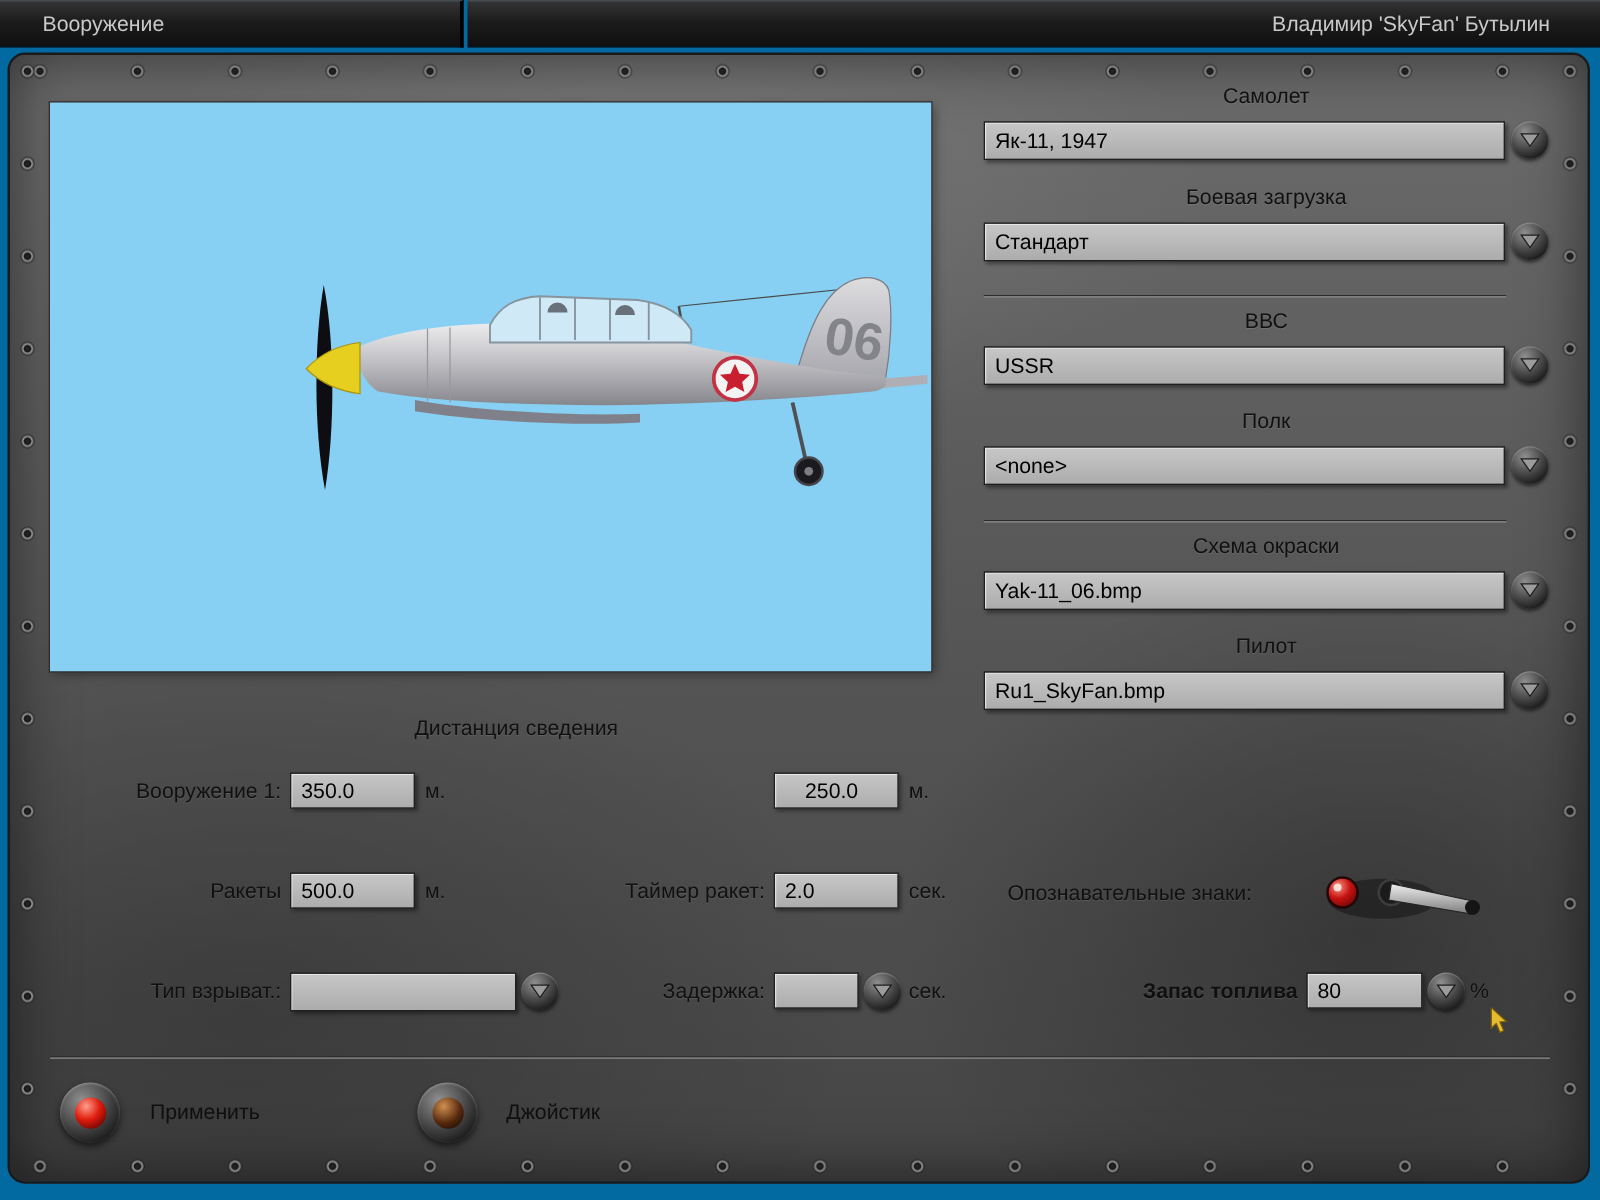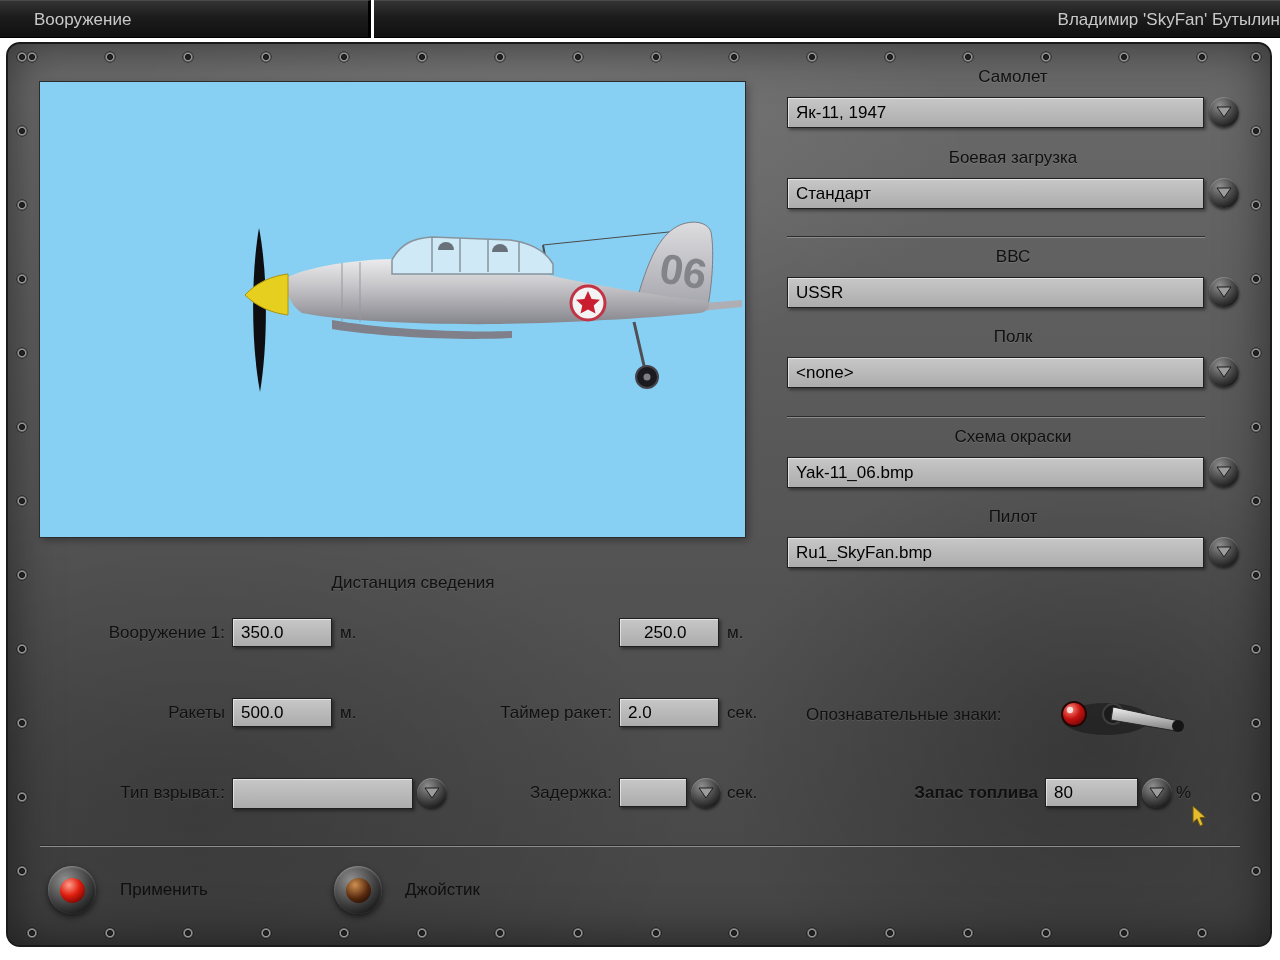--- a/index.html
+++ b/index.html
@@ -1,29 +1,29 @@
 <!DOCTYPE html>
 <html><head>
 <meta charset="utf-8">
 <style>
   html,body{margin:0;padding:0;background:#000;}
   #root{
     position:relative;width:1280px;height:960px;overflow:hidden;
-    font-family:"Liberation Sans",sans-serif;background:#ffffff;
+    font-family:"Liberation Sans",sans-serif;background:#0369a1;
     -webkit-font-smoothing:antialiased;
   }
   
   .hdr{
     position:absolute;top:0;height:38px;
     background:linear-gradient(180deg,#343434 0%,#1c1c1c 45%,#101010 100%);
     border-top:1px solid #4a4a4a;border-bottom:1px solid #000;
     color:#c9c9c9;font-size:17px;line-height:37px;box-sizing:border-box;
   }
   .hdr-left{left:0;width:371px;padding-left:34px;border-right:3px solid #000;}
-  .hdr-right{left:374px;width:906px;text-align:right;}
+  .hdr-right{left:374px;width:906px;text-align:right;padding-right:40px;}
   
   .panel{
     position:absolute;left:6px;top:42px;width:1266px;height:905px;
     border:2px solid #1a1a1a;border-radius:14px;box-sizing:border-box;
     background:
       radial-gradient(ellipse 620px 300px at 42% 12%, rgba(255,255,255,0.10), transparent 70%),
       radial-gradient(ellipse 520px 420px at 86% 78%, rgba(0,0,0,0.28), transparent 72%),
       radial-gradient(ellipse 700px 460px at 15% 85%, rgba(0,0,0,0.20), transparent 70%),
       linear-gradient(180deg,#6b6b6b 0%,#585858 45%,#454545 100%);
     box-shadow:inset 0 0 50px rgba(0,0,0,0.55);

